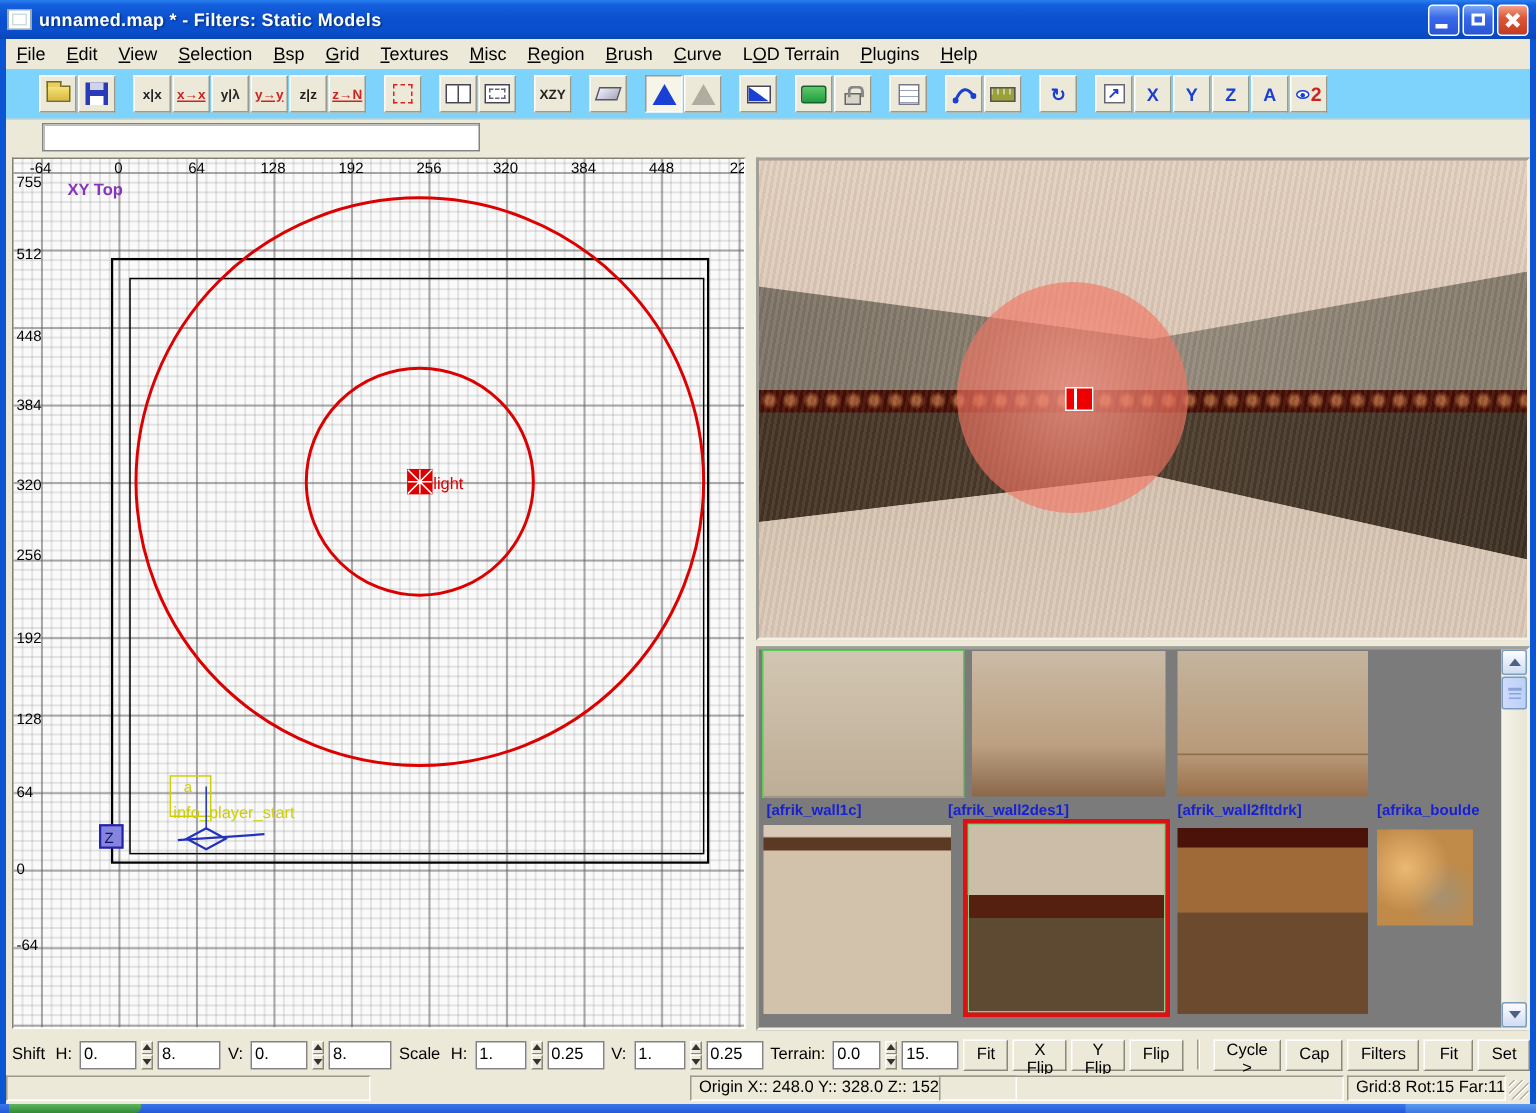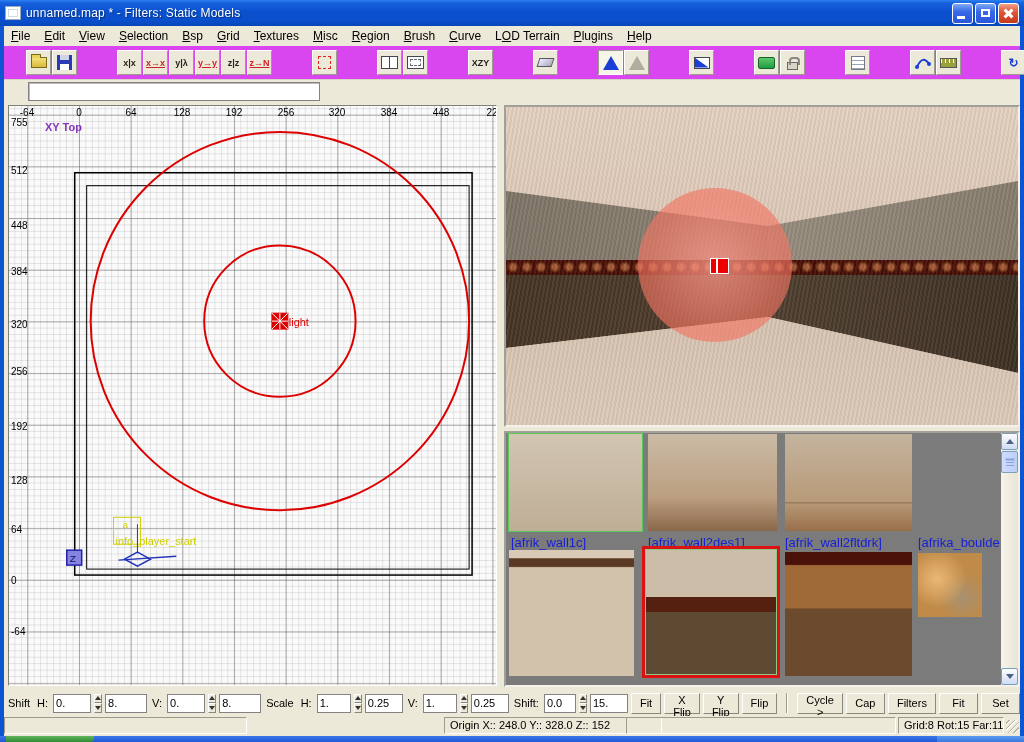--- a/index.html
+++ b/index.html
@@ -6,39 +6,39 @@
   html,body { width:1024px; height:742px; overflow:hidden; }
   body { font-family:"Liberation Sans", sans-serif; background:#ece9d8; position:relative; }
   .abs { position:absolute; }
 
   
   .titlebar { left:0; top:0; width:1024px; height:26px;
     background:linear-gradient(180deg,#2a80f0 0%,#1560dd 12%,#0b51cf 45%,#0a4ecb 80%,#0747b8 100%);
     display:flex; align-items:center; padding:0 5px; color:#fff; }
   .title-icon { width:16px; height:14px; background:#fff; border:1px solid #9ab; margin-right:5px;
     box-shadow:inset 0 0 0 2px #fff, inset 0 0 0 3px #cdd; }
-  .title-text { font-size:12px; font-weight:normal; text-shadow:1px 1px 1px #04307e; letter-spacing:.2px; }
+  .title-text { font-size:12px; font-weight:bold; text-shadow:1px 1px 1px #04307e; letter-spacing:.2px; }
   .caption-btns { margin-left:auto; display:flex; gap:2px; }
   .cbtn { width:21px; height:21px; border-radius:3px; border:1px solid #fff;
     background:linear-gradient(180deg,#7da8f5,#3969e8 40%,#2a55d8); position:relative; }
   .cbtn.close { background:linear-gradient(180deg,#f0a188,#e0583a 40%,#c43a1e); }
   .cbtn .dash { position:absolute; left:4px; bottom:4px; width:8px; height:3px; background:#fff; }
   .cbtn .sq { position:absolute; left:5px; top:5px; width:9px; height:8px; border:2px solid #fff; }
   .cbtn .x1,.cbtn .x2 { position:absolute; left:4px; top:8px; width:11px; height:3px; background:#fff; }
   .cbtn .x1 { transform:rotate(45deg); } .cbtn .x2 { transform:rotate(-45deg); }
 
   .frame-l { left:0; top:26px; width:4px; height:716px; background:#0c55d2; }
   .frame-r { left:1020px; top:26px; width:4px; height:716px; background:#0c55d2; }
 
   .menubar { left:4px; top:26px; width:1016px; height:20px; background:#ece9d8;
     display:flex; align-items:center; font-size:12px; color:#000; }
   .menu-item { padding:2px 7px; cursor:default; }
 
-  .toolbar { left:4px; top:46px; width:1016px; height:34px; background:#d946ef;
-    display:flex; align-items:center; padding-left:22px; border-bottom:1px solid #d8d4c4;gap:28px; }
+  .toolbar { left:4px; top:46px; width:1016px; height:34px; background:#7dd3fc;
+    display:flex; align-items:center; padding-left:22px; border-bottom:1px solid #d8d4c4; }
   .tb-group { display:flex; margin-right:11px; }
   .tbtn { width:25px; height:25px; margin-right:1px; background:#ece9d8;
     border:1px solid; border-color:#fff #9c9a8a #9c9a8a #fff;
     display:flex; align-items:center; justify-content:center;
     font-size:9px; font-weight:bold; color:#222; position:relative; }
   .tbtn.active { background:#f7f5ea; border-color:#9c9a8a #fff #fff #9c9a8a; }
   .tbtn .red { color:#c22;text-decoration:underline; }
   .glyph-blue { color:#1a3fd4; font-size:12px; font-weight:bold; }
   
   .ic-folder { width:16px; height:11px; background:linear-gradient(180deg,#f4e27a,#d8b93c); border:1px solid #7a6a1a; position:relative; }
@@ -110,21 +110,21 @@
   .lightsphere { position:absolute; left:132px; top:81px; width:154px; height:154px; border-radius:50%;
     background:radial-gradient(circle, rgba(250,150,135,.78) 0%, rgba(242,118,100,.66) 60%, rgba(240,110,92,.55) 100%); }
   .lightbox3d { position:absolute; left:204px; top:151px; width:19px; height:16px;
     border:1px solid #fff; background:#e00; }
   .lightbox3d::before { content:""; position:absolute; left:5px; top:0; width:2px; height:100%; background:#fff; }
 
   
   .texbrowser { left:504px; top:431px; width:516px; height:256px; border:2px inset #f4f2e8;
     background:#7b7b7b; overflow:hidden; position:absolute; }
   .tex { position:absolute; }
-  .tex-label { position:absolute; font-size:13px; font-weight:normal; color:#1821d2;
+  .tex-label { position:absolute; font-size:10px; font-weight:bold; color:#1821d2;
     white-space:nowrap; overflow:hidden; }
   .t-light { background:linear-gradient(180deg,#d2c6b2,#c6b7a1 60%,#bfae96); }
   .t-tan2 { background:linear-gradient(180deg,#cbbba6 0%,#bb9f80 65%,#8a684a 100%); }
   .t-brick { background:linear-gradient(180deg,#c4b49e 0%,#b89a78 70%,#996f4a 100%);
     background-image:linear-gradient(180deg, rgba(0,0,0,0) 70%, rgba(90,60,30,.5) 71%, rgba(0,0,0,0) 72%),
       linear-gradient(180deg,#c4b49e 0%,#b89a78 70%,#996f4a 100%); }
   .t-walltrim1 { background:linear-gradient(180deg,#d8cab6 0 6%, #5a3a22 7% 13%, #d2c2ac 14% 100%); }
   .t-wallsel { background:linear-gradient(180deg,#cbbda8 0 38%, #55200f 38% 50%, #5e4a33 50% 100%); }
   .t-walltrim3 { background:linear-gradient(180deg,#4a1208 0 10%, #a06a38 11% 45%, #6b4a2e 46% 100%); }
   .t-boulder { background:radial-gradient(circle at 30% 40%, #d89a55, #b97f3e 60%, #a8release 0), #c08a48;
@@ -396,21 +396,21 @@
   <div class="lightsphere"></div>
   <div class="lightbox3d"></div>
 </div>
 
 <div class="texbrowser">
   <div class="tex t-light sel-green" style="left:3px;top:1px;width:133px;height:97px"></div>
   <div class="tex t-tan2" style="left:142px;top:1px;width:129px;height:97px"></div>
   <div class="tex t-brick" style="left:279px;top:1px;width:127px;height:97px"></div>
 
   <span class="tex-label" style="left:5px;top:102px;width:130px">[afrik_wall1c]</span>
-  <span class="tex-label" style="left:142px;top:102px;width:130px">[afrik_wall2des1]</span>
+  <span class="tex-label" style="left:126px;top:102px;width:130px">[afrik_wall2des1]</span>
   <span class="tex-label" style="left:279px;top:102px;width:130px">[afrik_wall2fltdrk]</span>
   <span class="tex-label" style="left:412px;top:102px;width:86px">[afrika_boulde</span>
 
   <div class="tex t-walltrim1" style="left:3px;top:117px;width:125px;height:126px"></div>
   <div class="tex t-wallsel sel-red" style="left:139px;top:116px;width:132px;height:126px"></div>
   <div class="tex t-walltrim3" style="left:279px;top:119px;width:127px;height:124px"></div>
   <div class="tex t-boulder" style="left:412px;top:120px;width:64px;height:64px"></div>
 
   <div class="sb">
     <div class="sb-btn sb-up">
@@ -463,21 +463,21 @@
   <input class="sfield" style="width: 34px;" value="1.">
   <div class="spin">
       <div>
         <span class="tu"></span>
       </div>
       <div>
         <span class="td"></span>
       </div>
     </div>
   <input class="sfield" style="width: 38px;" value="0.25">
-  <span class="lbl">Shift:</span>
+  <span class="lbl">Terrain:</span>
   <input class="sfield" style="width: 32px;" value="0.0">
   <div class="spin">
       <div>
         <span class="tu"></span>
       </div>
       <div>
         <span class="td"></span>
       </div>
     </div>
   <input class="sfield" style="width: 38px;" value="15.">
@@ -489,21 +489,21 @@
   <button class="sbtn" style="width:58px">Cycle &gt;</button>
   <button class="sbtn" style="width:52px">Cap</button>
   <button class="sbtn" style="width:56px">Filters</button>
   <button class="sbtn" style="width:52px">Fit</button>
   <button class="sbtn" style="width:52px">Set</button>
 
 </div>
 
 <div class="abs statusbar">
   <div class="st" style="left:0;width:243px"></div>
-  <div class="st" style="left:440px;width:218px">Origin X:: 248.0  Y:: 328.0  Z:: 152</div>
+  <div class="st" style="left:456px;width:218px">Origin X:: 248.0  Y:: 328.0  Z:: 152</div>
   <div class="st" style="left:622px;width:270px"></div>
   <div class="st" style="left:894px;width:106px">Grid:8 Rot:15 Far:11 Lo</div>
   <div class="grip"></div>
 </div>
 
 <div class="abs taskbar">
   <div class="startbtn"></div>
   <div class="systray"></div>
 </div>
 

